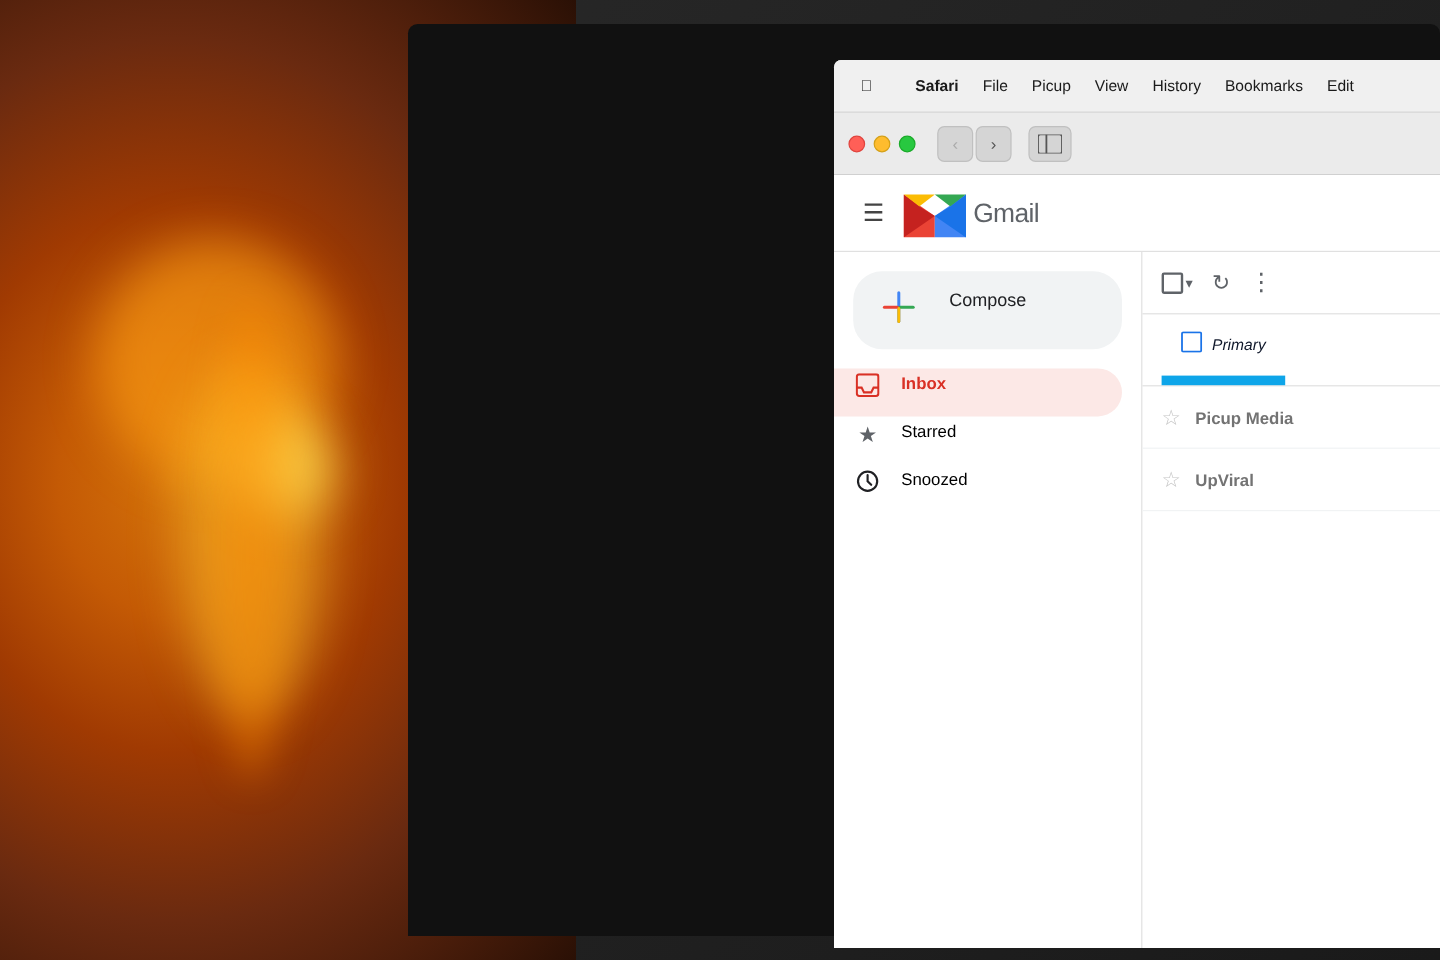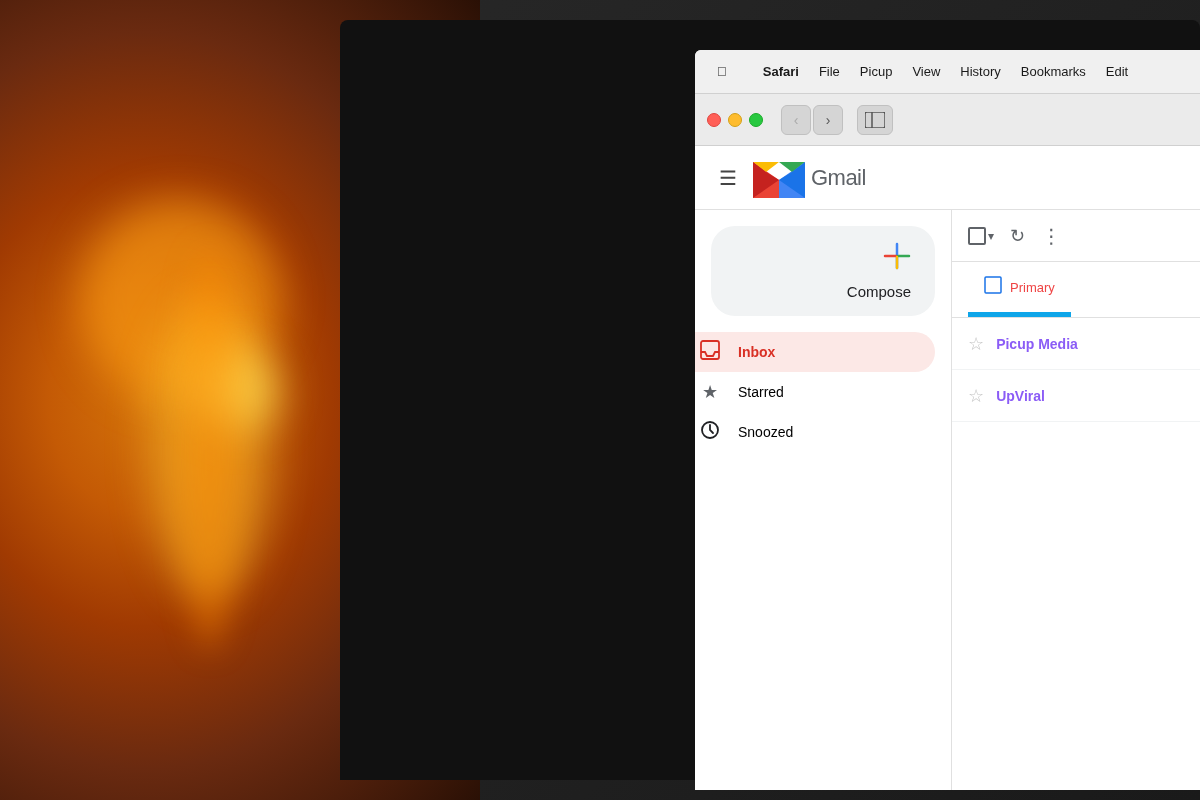--- a/index.html
+++ b/index.html
@@ -243,51 +243,49 @@
       background: #ffffff;
       flex-shrink: 0;
     }
 
     .compose-btn {
       margin: 8px 16px 16px 16px;
       padding: 16px 24px;
       background: #f1f3f4;
       border-radius: 24px;
       display: flex;
-      align-items: flex-end;
-      gap: 8px;
+      align-items: flex-start;
+      gap: 28px;
       cursor: pointer;
       font-size: 15px;
       font-weight: 500;
       color: #202124;
       border: none;
       width: calc(100% - 32px);
-      flex-direction: column;
     }
 
     .compose-plus {
       font-size: 28px;
       color: transparent;
       background: linear-gradient(135deg, #4285f4 0%, #4285f4 25%, #ea4335 25%, #ea4335 50%, #34a853 50%, #34a853 75%, #fbbc04 75%);
       -webkit-background-clip: text;
       background-clip: text;
       font-weight: 300;
       line-height: 1;
     }
 
     .compose-label {
       font-size: 15px;
       font-weight: 500;
       color: #202124;
     }
 
     .sidebar-item {
       display: flex;
-      align-items: center;
-      padding: 4px 3px;
+      padding: 4px 16px;
       height: 40px;
       cursor: pointer;
       border-radius: 0 20px 20px 0;
       margin-right: 16px;
       gap: 16px;
     }
 
     .sidebar-item.active {
       background: #fce8e6;
     }
@@ -382,22 +380,23 @@
       align-items: center;
       gap: 8px;
       padding: 14px 16px;
       font-size: 13px;
       color: #5f6368;
       cursor: pointer;
       border-bottom: 3px solid transparent;
     }
 
     .email-tab.active {
-      color: #ef4444;
-      border-bottom: 5px solid #0ea5e9;
+      color: #0f172a;
+      border-bottom: 8px solid #0ea5e9;
+      font-style: italic;
     }
 
     .tab-icon {
       font-size: 16px;
     }
 
     .email-list {
       flex: 1;
       overflow-y: auto;
     }
@@ -414,21 +413,21 @@
     .email-star {
       font-size: 18px;
       color: #c4c4c4;
       margin-right: 12px;
       cursor: pointer;
     }
 
     .email-sender {
       font-size: 14px;
       font-weight: 600;
-      color: #8b5cf6;
+      color: #737373;
       width: 140px;
       flex-shrink: 0;
       white-space: nowrap;
       overflow: hidden;
       text-overflow: ellipsis;
     }
 
     .email-subject-preview {
       flex: 1;
       font-size: 14px;

